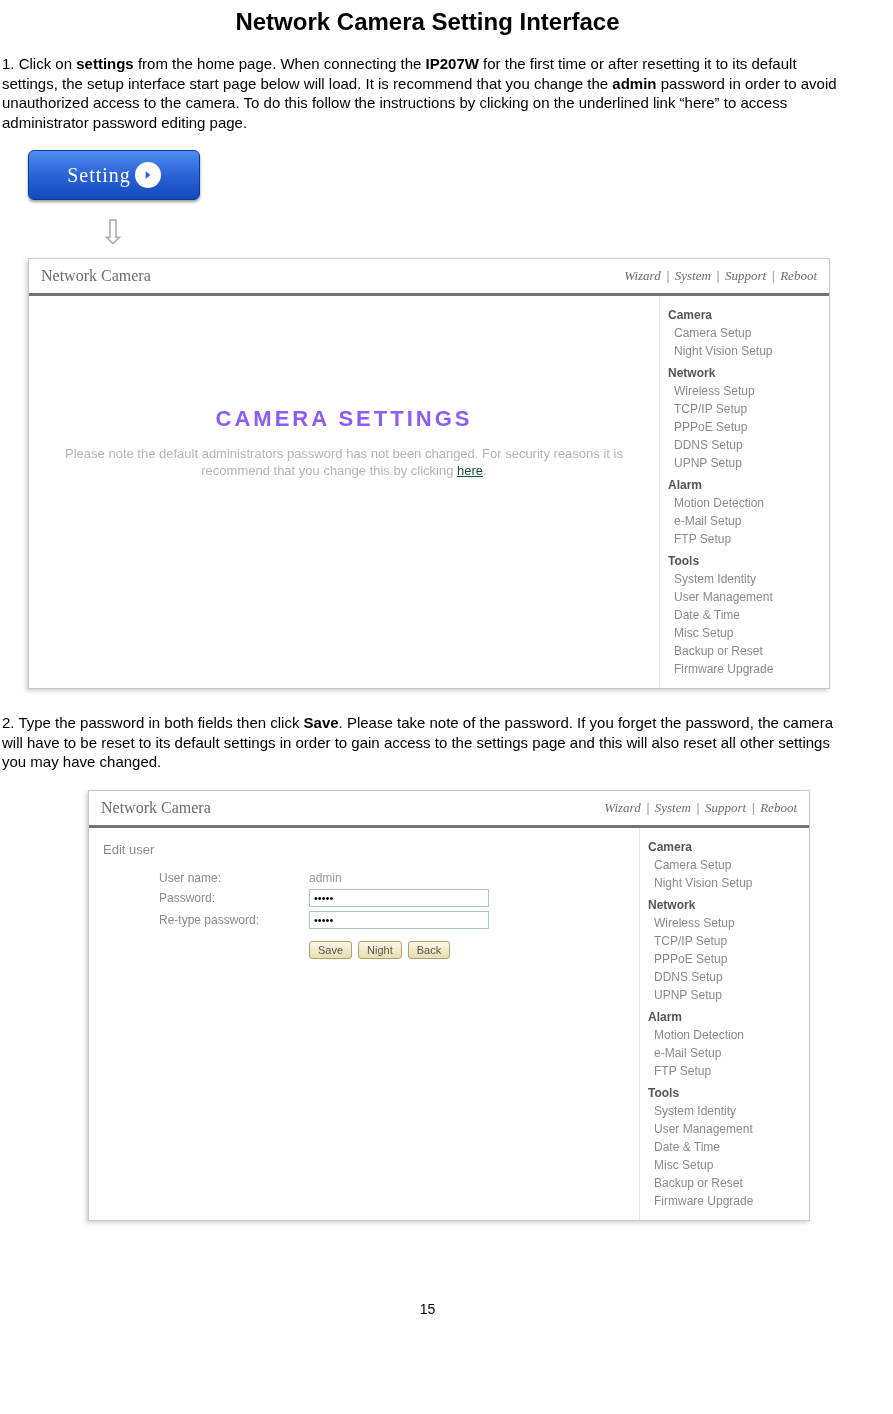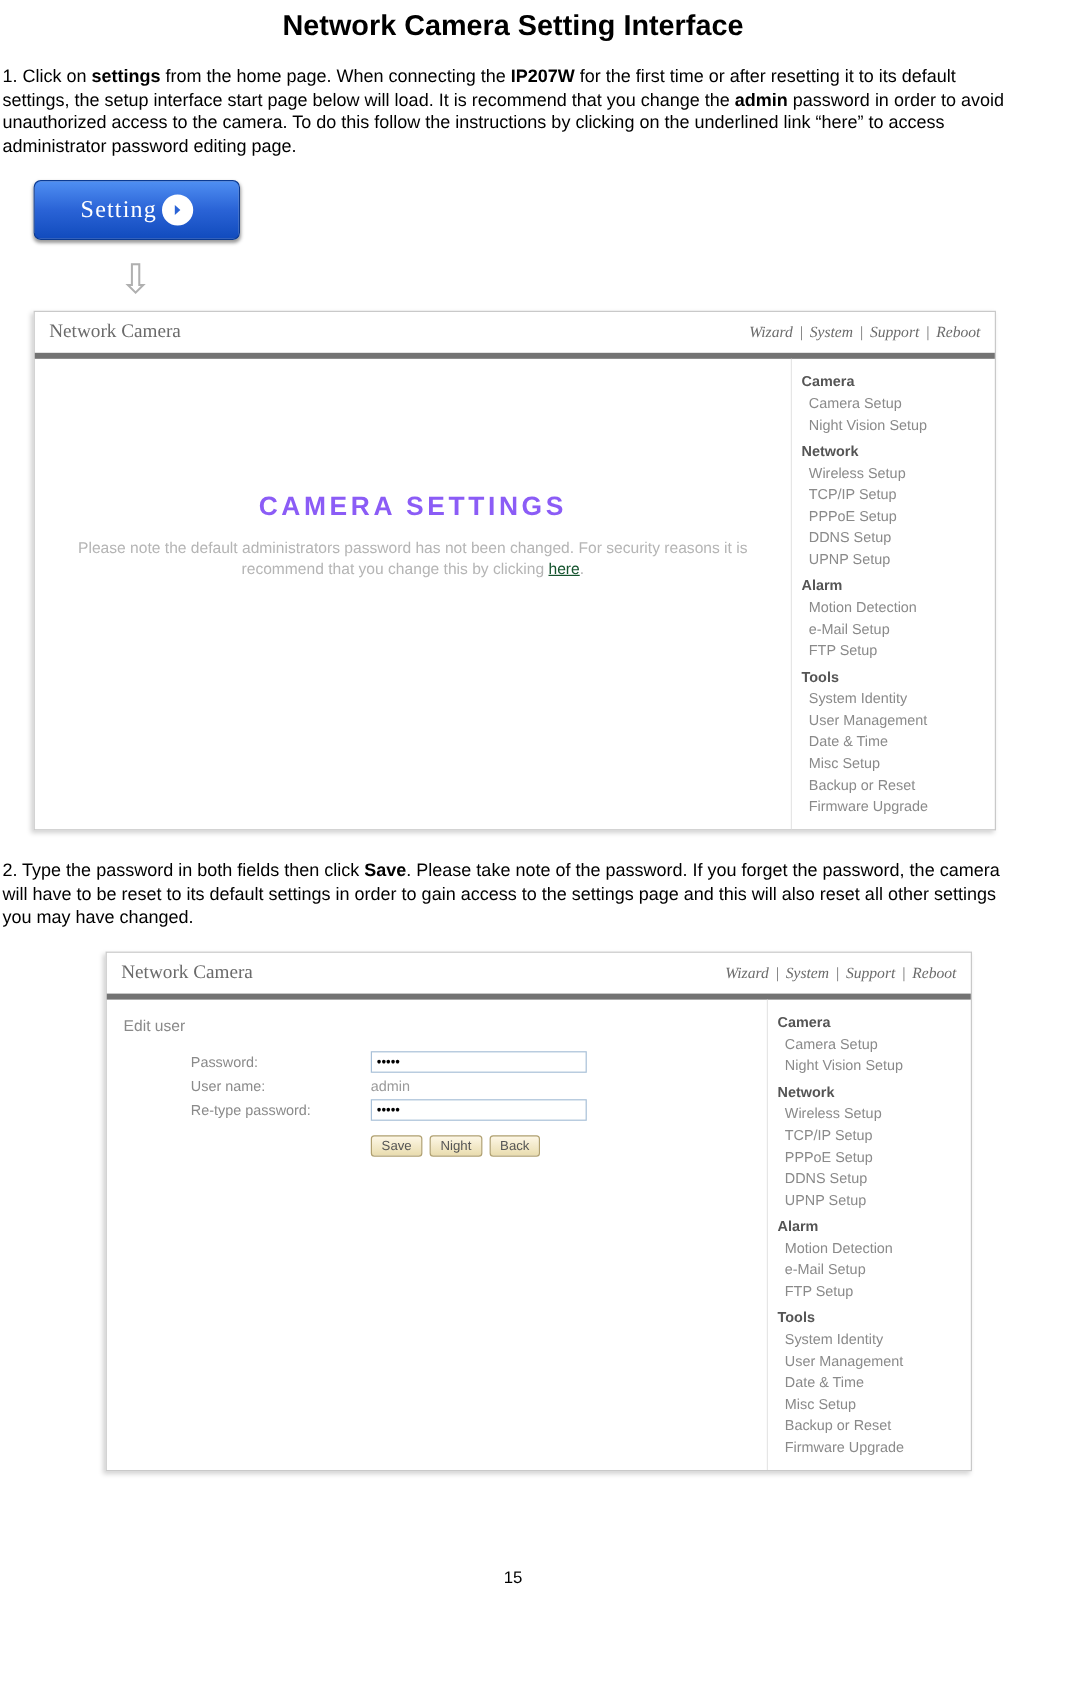--- a/index.html
+++ b/index.html
@@ -67,21 +67,21 @@
     border: 1px solid #c9c9c9;
     background: #fff;
     box-shadow: -2px 2px 4px rgba(0,0,0,0.18);
   }
   .app-frame.small { width: 720px; margin-left: 88px; }
   .app-top {
     display:flex;
     justify-content: space-between;
     align-items: center;
     padding: 8px 10px 8px 12px;
-    border-bottom: 5px solid #737373;
+    border-bottom: 3px solid #737373;
     font-family: "Times New Roman", serif;
   }
   .app-brand { color:#6b6b6b; font-size:16px; }
   .app-links { color:#6b6b6b; font-size:13px;font-style:italic; }
   .app-links span { margin: 0 2px; }
   .app-body { display:flex; }
   .app-main {
     flex: 1;
     padding: 10px;
     min-height: 380px;
@@ -247,26 +247,26 @@
         <span>Wizard</span> |
         <span>System</span> |
         <span>Support</span> |
         <span>Reboot</span>
       </div>
     </div>
     <div class="app-body">
       <div class="app-main">
         <div class="form-title">Edit user</div>
         <div class="form-row">
+          <div class="lbl">User name:</div>
+          <div class="val">admin</div>
+        </div>
+        <div class="form-row">
           <div class="lbl">Password:</div>
           <input type="password" value="•••••" style="">
-        </div>
-        <div class="form-row">
-          <div class="lbl">User name:</div>
-          <div class="val">admin</div>
         </div>
         <div class="form-row">
           <div class="lbl">Re-type password:</div>
           <input type="password" value="•••••" style="">
         </div>
         <div class="btn-row">
           <button class="btn3">Save</button>
           <button class="btn3">Night</button>
           <button class="btn3">Back</button>
         </div>

